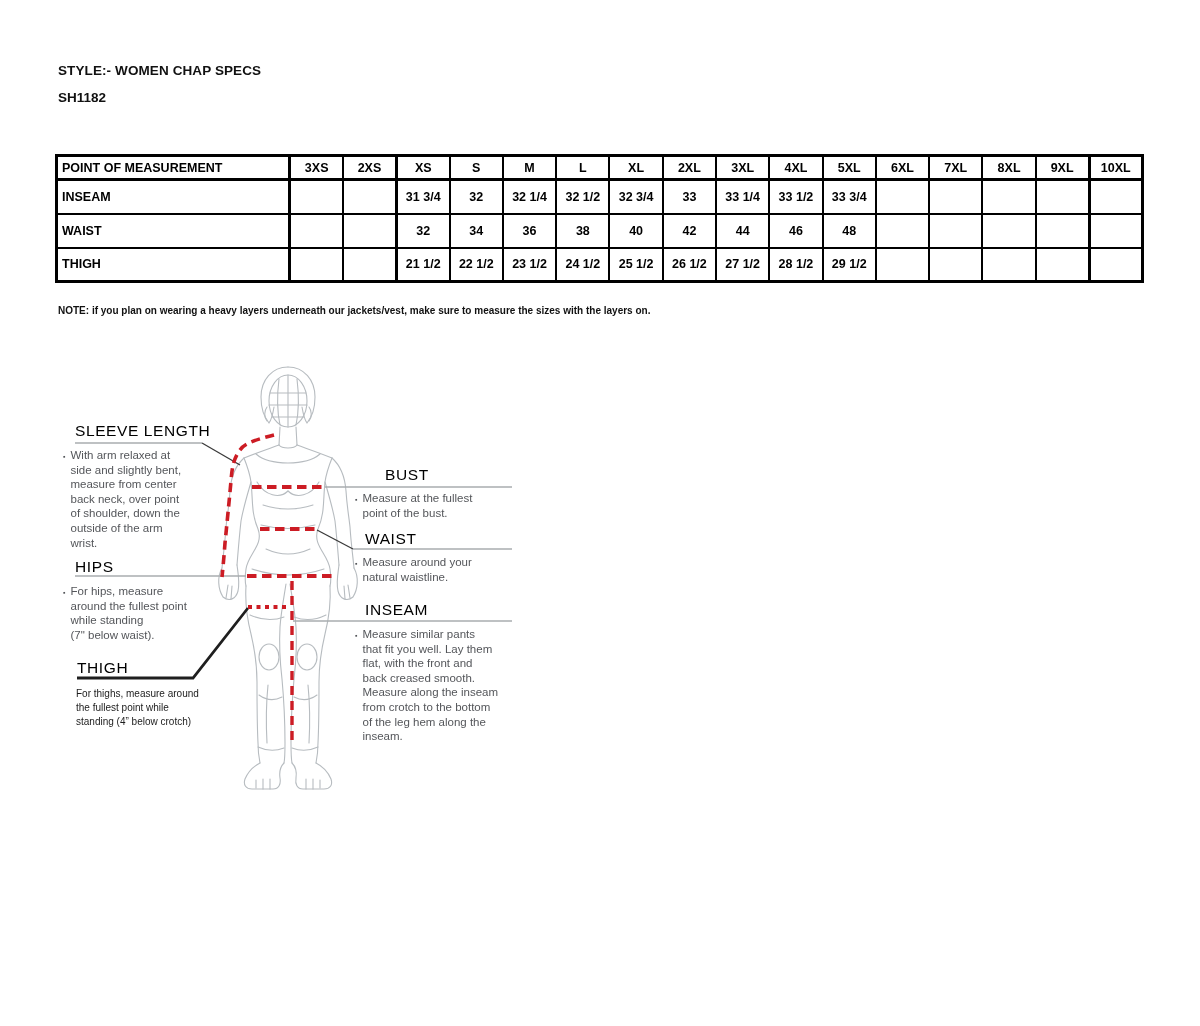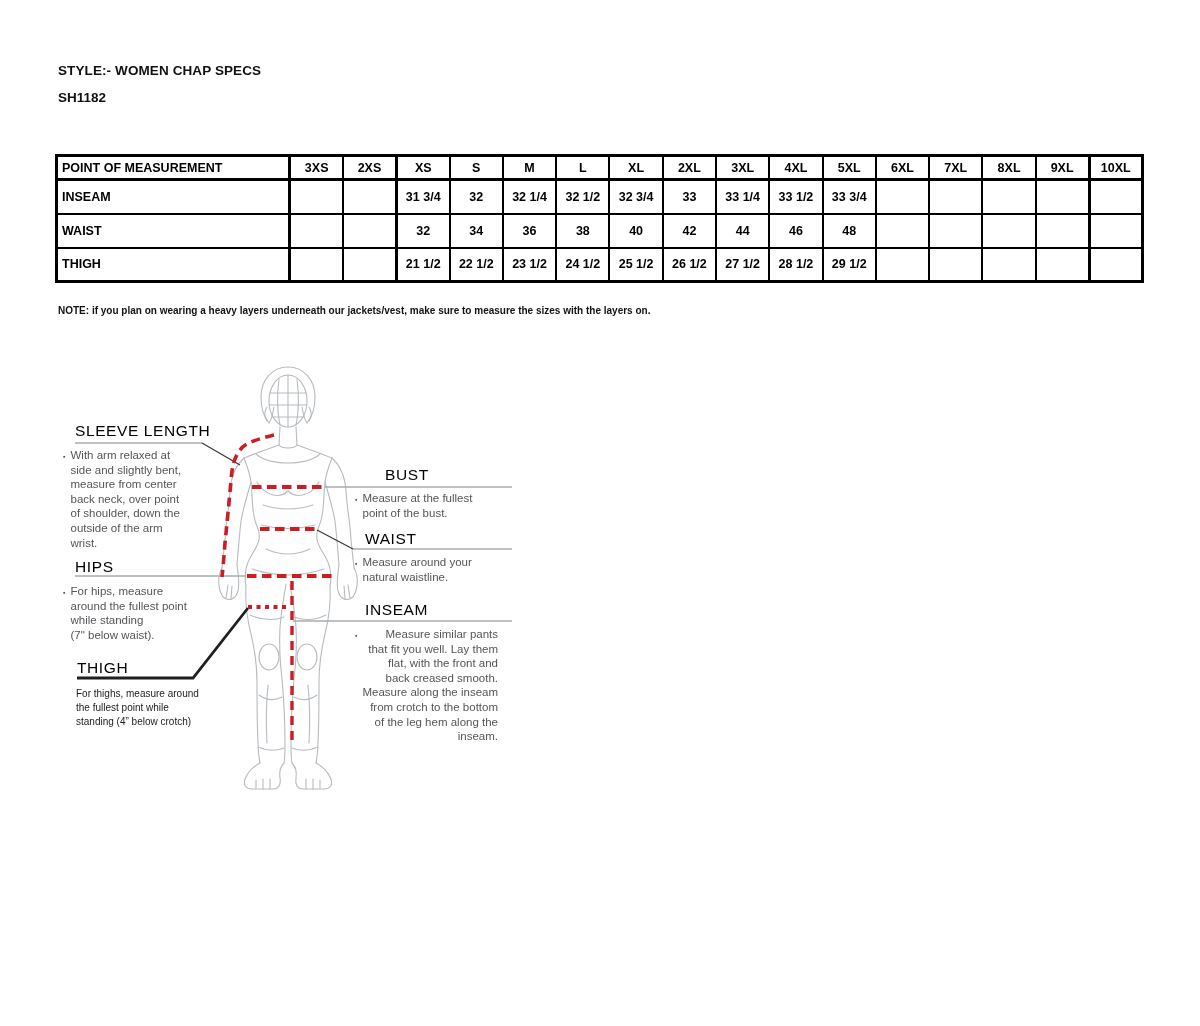--- a/index.html
+++ b/index.html
@@ -283,21 +283,21 @@
       <div class="m-desc">
         <span class="bullet">▪</span>
         <span class="desc-text">Measure around your
 natural waistline.</span>
       </div>
     </div>
 
     <div class="m-label" style="left:305px; top:246px;">
       <div class="m-title">INSEAM</div>
     </div>
-    <div class="m-label" style="left:295px; top:272px; width:165px;text-align:right;">
+    <div class="m-label" style="left:295px; top:272px; width:165px;">
       <div class="m-desc">
         <span class="bullet">▪</span>
         <span class="desc-text">Measure similar pants
 that fit you well. Lay them
 flat, with the front and
 back creased smooth.
 Measure along the inseam
 from crotch to the bottom
 of the leg hem along the
 inseam.</span>

